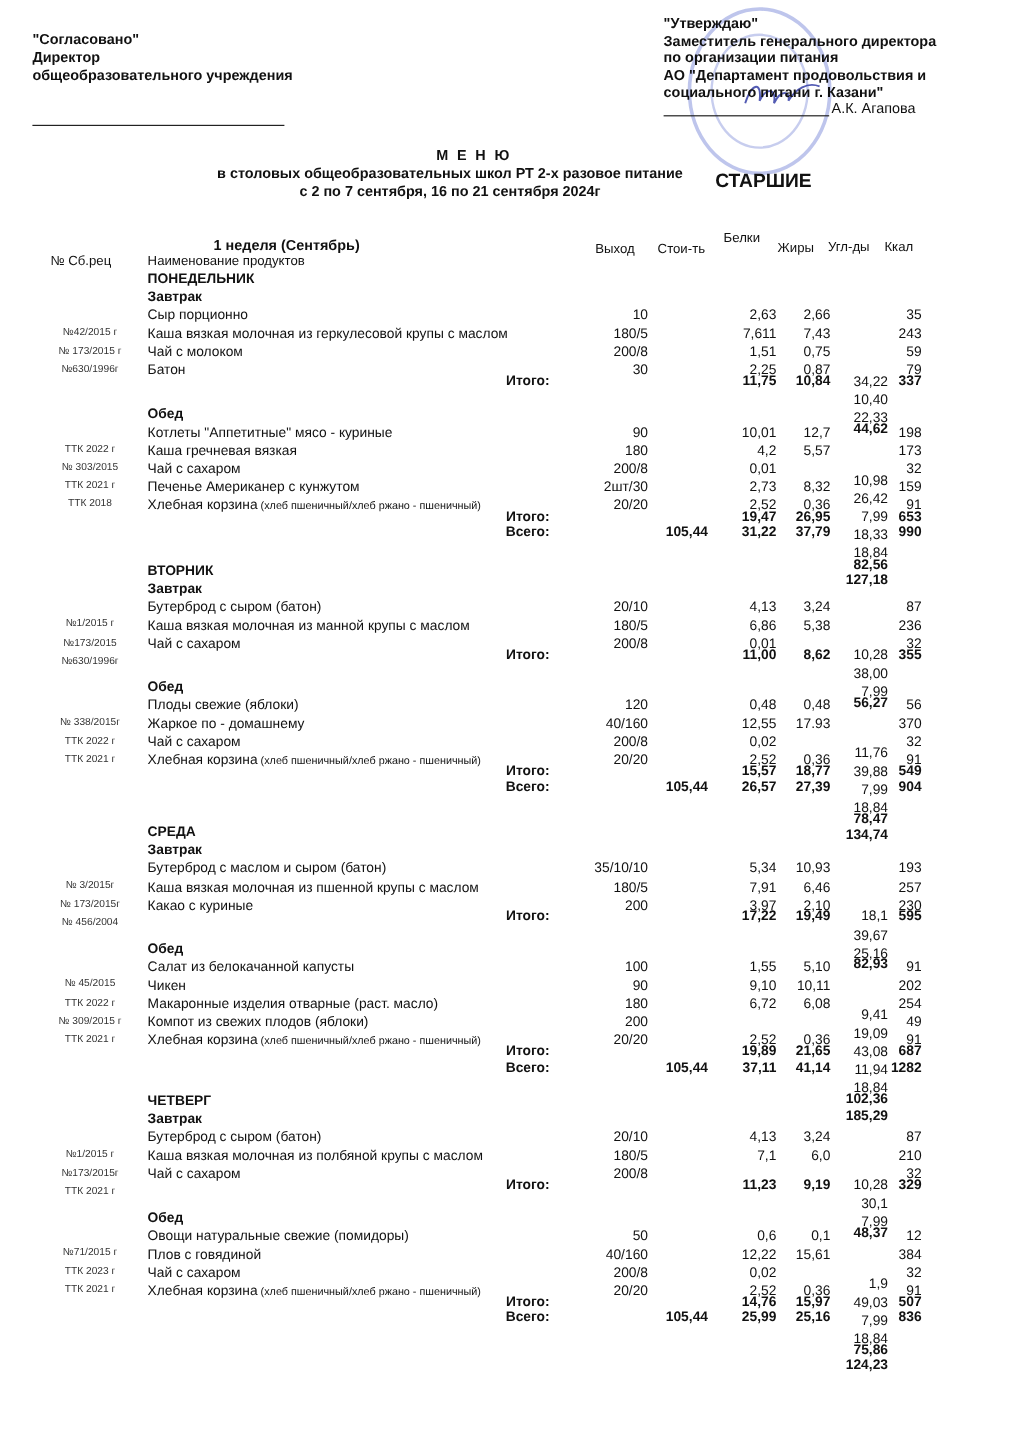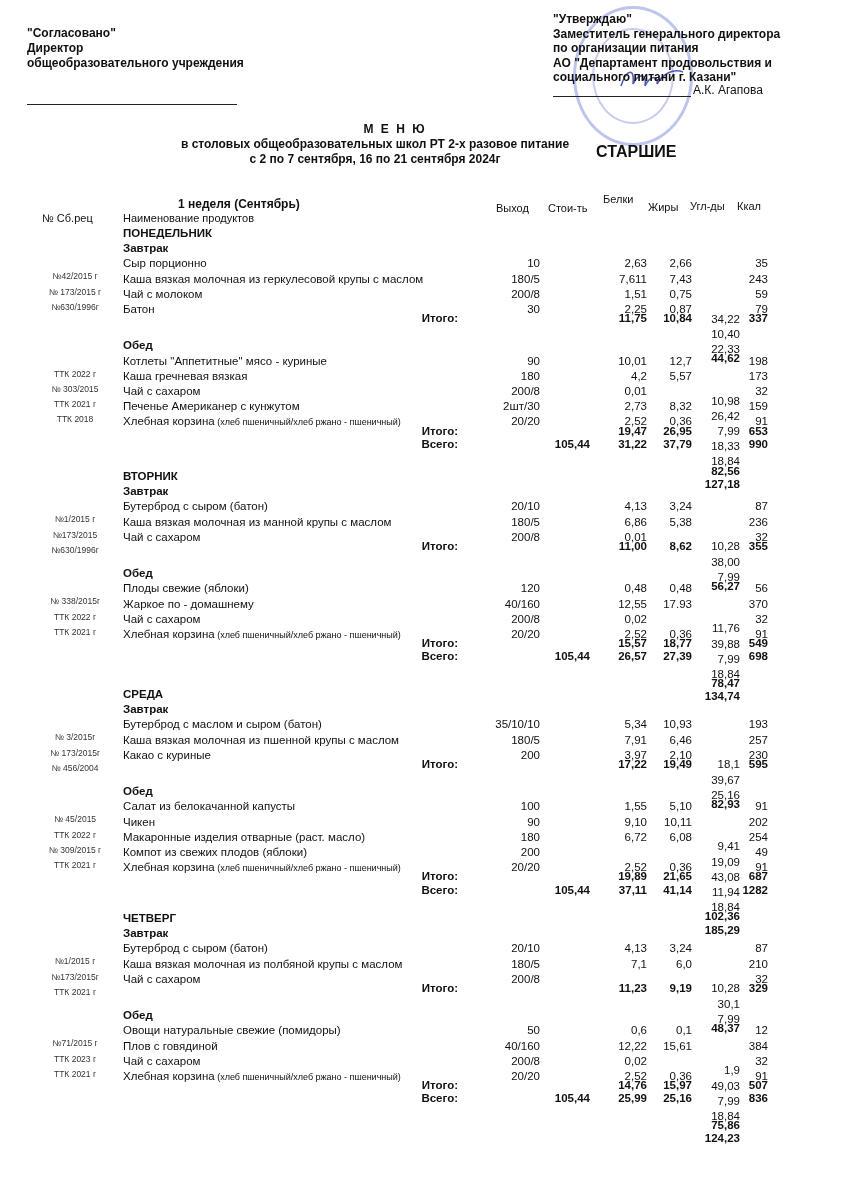--- a/index.html
+++ b/index.html
@@ -271,21 +271,21 @@
       <span class="num c-z bold">18,77</span>
       <span class="num c-u bold">78,47</span>
       <span class="num c-k bold">549</span>
     </div>
     <div class="row" style="top: 650.4px;">
       <span class="lbl">Всего:</span>
       <span class="num c-cost bold">105,44</span>
       <span class="num c-b bold">26,57</span>
       <span class="num c-z bold">27,39</span>
       <span class="num c-u bold">134,74</span>
-      <span class="num c-k bold">698</span>
+      <span class="num c-k bold">904</span>
     </div>
     <div class="row" style="top: 688px;">
       <span class="name bold">СРЕДА</span>
     </div>
     <div class="row" style="top: 703.2px;">
       <span class="name bold">Завтрак</span>
     </div>
     <div class="row" style="top: 718.4px;">
       <span class="code">№ 3/2015г</span>
       <span class="name">Бутерброд с маслом и сыром (батон)</span>

